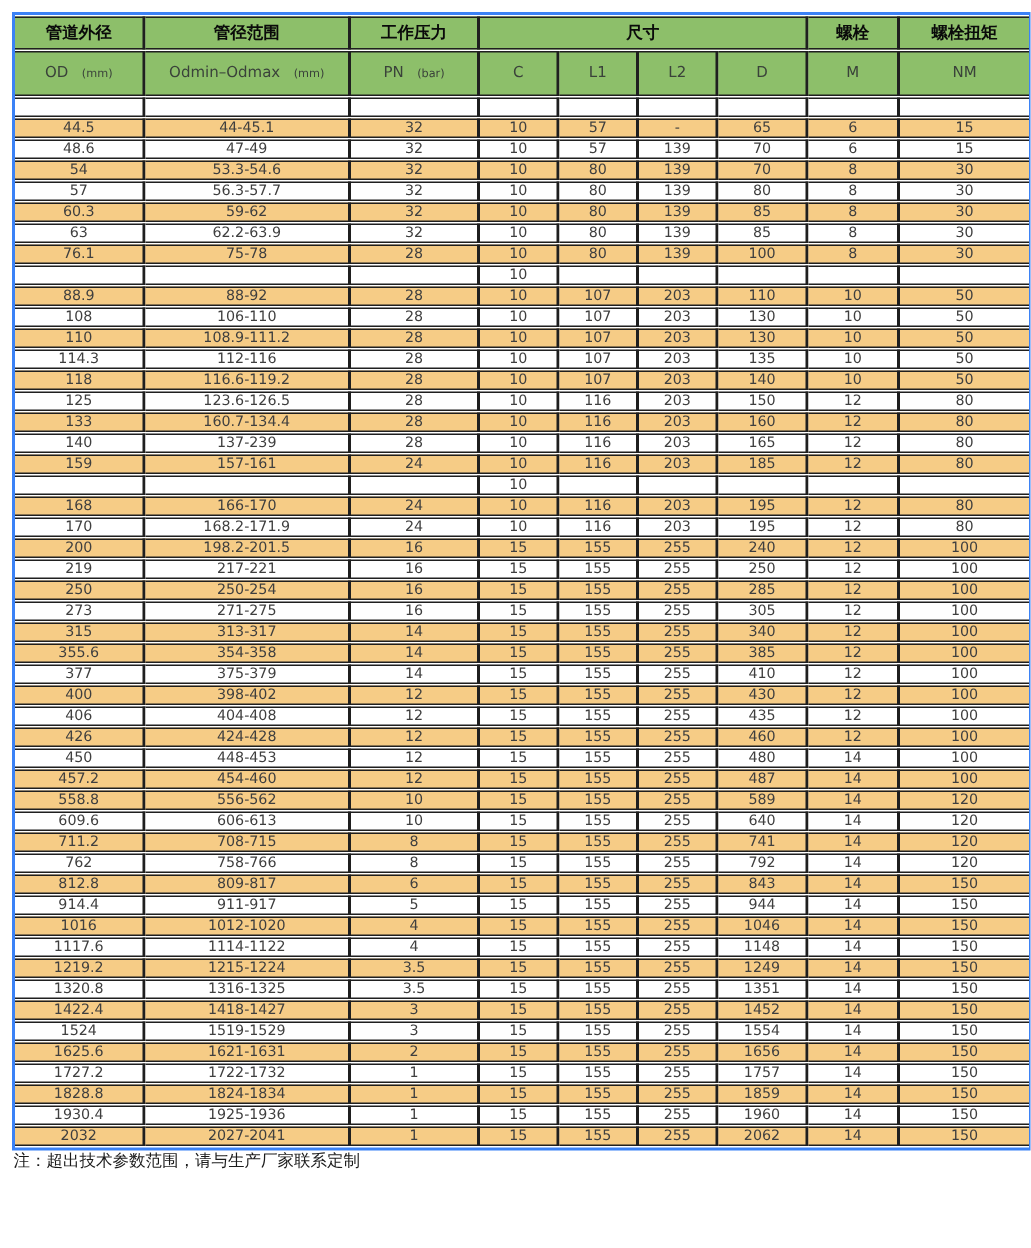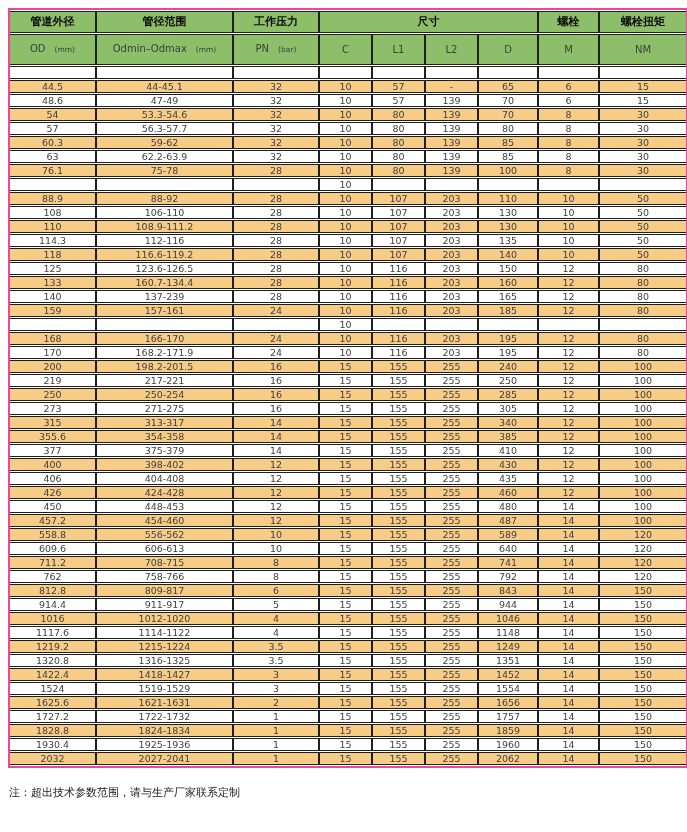--- a/index.html
+++ b/index.html
@@ -7,21 +7,21 @@
     width:687px;
     font-family:"DejaVu Sans","Liberation Sans",sans-serif;
     color:#1a1a1a;
   }
   .sheet{padding:8px 3px 2px 8px;box-sizing:border-box;}
   table.spec{
     width:676px;
     table-layout:fixed;
     border-collapse:separate;
     border-spacing:0 1px;
-    border:2px solid #ec4899;
+    border:2px solid #3b82f6;
     background:#ffffff;
   }
   col.c-od{width:87px;}
   col.c-range{width:137px;}
   col.c-pn{width:86px;}
   col.c-c{width:53px;}
   col.c-l1{width:53px;}
   col.c-l2{width:53px;}
   col.c-d{width:60px;}
   col.c-m{width:61px;}
@@ -59,26 +59,25 @@
   }
   tbody td{
     height:11px;
     line-height:11px;
     font-size:9.5px;
     color:#3f3f3f;
     background:#ffffff;
   }
   tbody tr.hl td{background:var(--orange,#f6cc86);}
   .note{
-    margin-top:17px;
+    margin-top:0;
     padding-left:1px;
     font-size:11px;
     color:#1a1a1a;
     line-height:14px;
-    font-family:Liberation Serif, serif;
   }
 </style>
 </head>
 <body>
 
 <div class="sheet">
   <table class="spec">
     <colgroup>
       <col class="c-od">
         <col class="c-range">

